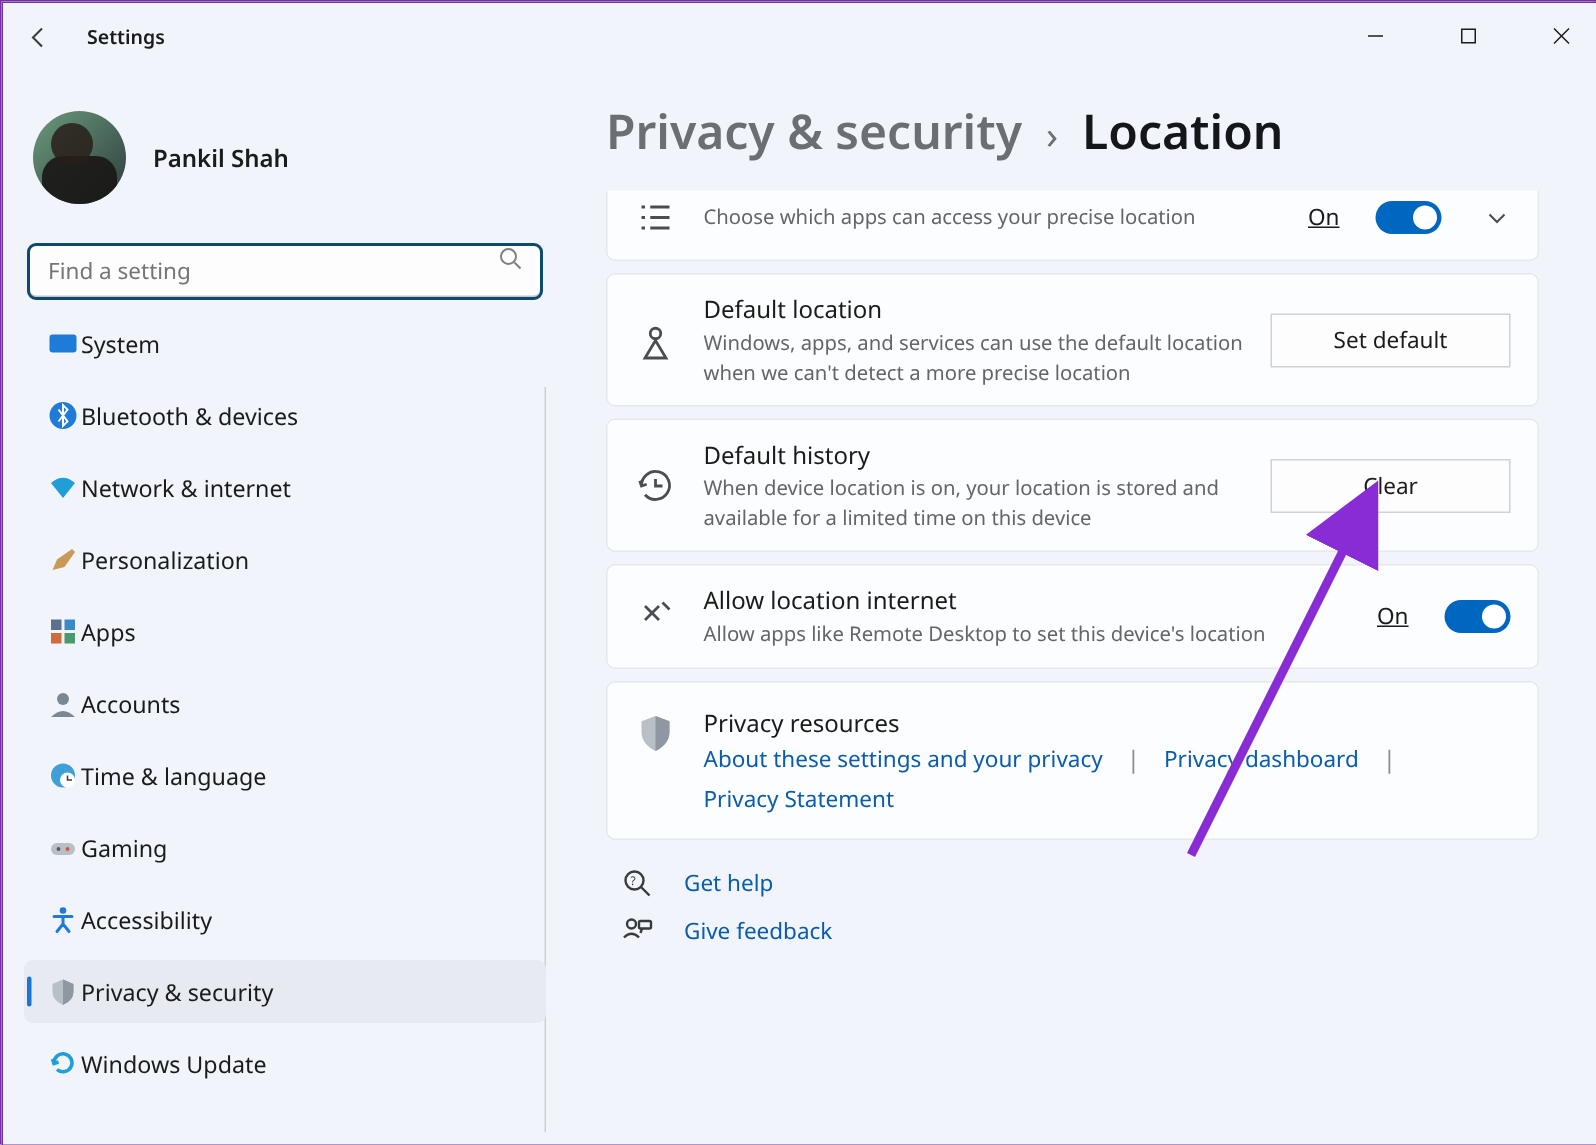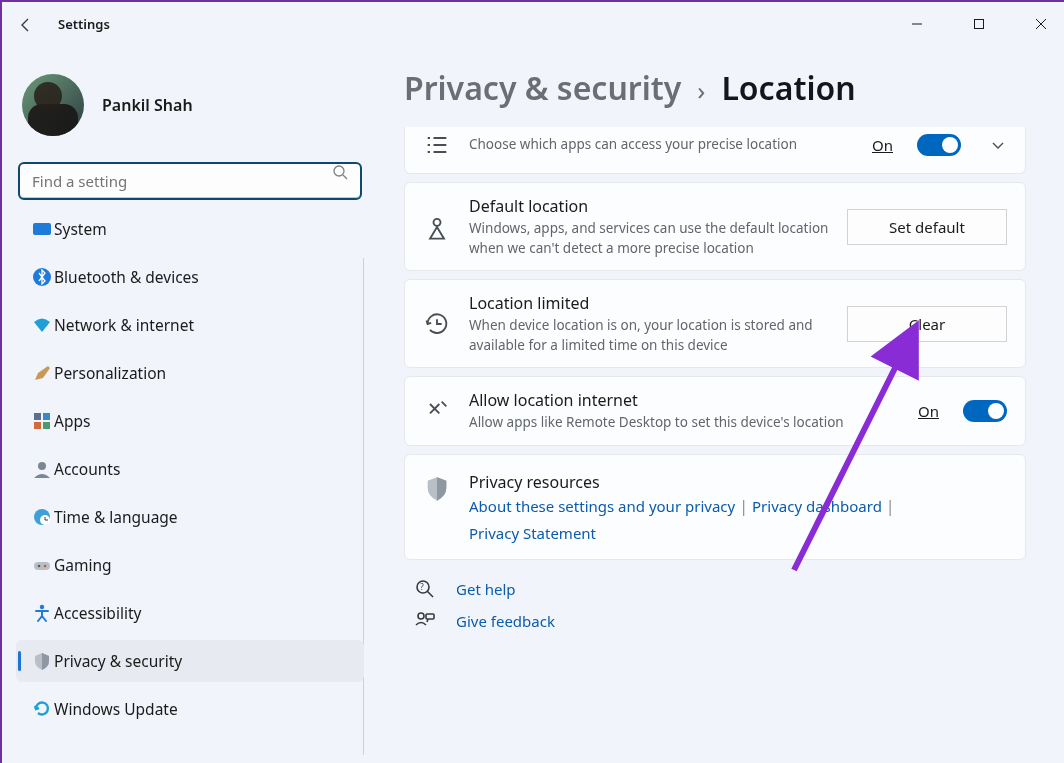--- a/index.html
+++ b/index.html
@@ -53,21 +53,21 @@
   .ctext { flex:1; }
   .ctitle { font-size:16px; color:#1b1b1b; margin-bottom:2px; }
   .cdesc { font-size:13.5px; color:#62666b; line-height:1.45; }
   .onlabel { font-size:15px; color:#1b1b1b; margin-right:6px;text-decoration:underline; }
   .toggle { width:44px; height:22px; border-radius:11px; background:#0067c0; position:relative; flex:none; }
   .toggle::after { content:""; position:absolute; right:3px; top:3px; width:16px; height:16px; border-radius:50%; background:#fff; }
   .chev { width:18px; height:18px; margin-left:10px; flex:none; }
   .btn { min-width:160px; height:36px; border:1px solid #d0d2d5; border-radius:0; background:#fdfdfe;
     font-size:15px; color:#1b1b1b; display:flex; align-items:center; justify-content:center; flex:none; }
 
-  .plinks { display:flex; flex-wrap:wrap; gap:6px 4px; align-items:center; }
+  .plinks { display:flex; flex-wrap:wrap; gap:6px 16px; align-items:center; }
   .plink { color:#0b5cad; font-size:15px; }
   .pdiv { color:#8c8f92; }
 
   .help { display:flex; align-items:center; gap:20px; margin-top:18px; padding-left:10px; }
   .help + .help { margin-top:10px; }
   .hlink { color:#0b5cad; font-size:15px; }
   .hicon { width:22px; height:22px; display:flex; align-items:center; justify-content:center; }
 
   .arrow-annot { position:absolute; pointer-events:none; }
 
@@ -272,21 +272,21 @@
 
     <div class="card">
       <div class="cicon">
         <svg viewBox="0 0 24 24">
             <path d="M4 12 A8 8 0 1 1 6 17" fill="none" stroke="#4a4e53" stroke-width="1.6"></path>
             <path d="M3 9 L4 12 L7 11" fill="none" stroke="#4a4e53" stroke-width="1.6"></path>
             <path d="M12 8 V12 H16" fill="none" stroke="#4a4e53" stroke-width="1.6"></path>
           </svg>
       </div>
       <div class="ctext">
-        <div class="ctitle">Location limited</div>
+        <div class="ctitle">Default history</div>
         <div class="cdesc">When device location is on, your location is stored and available for a limited time on this device</div>
       </div>
       <div class="btn">Clear</div>
     </div>
 
     <div class="card">
       <div class="cicon">
         <svg viewBox="0 0 24 24">
             <path d="M6 6 L14 14 M14 6 L6 14 M16 4 L20 8" fill="none" stroke="#4a4e53" stroke-width="1.6"></path>
           </svg>

